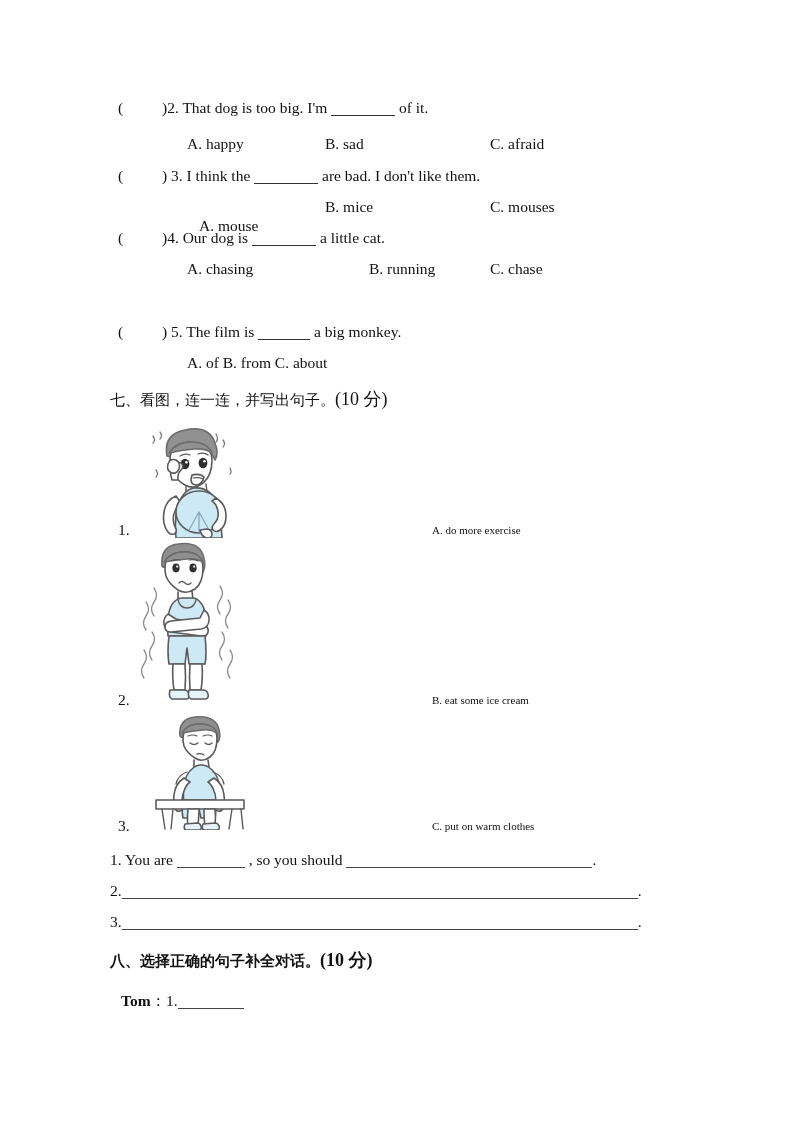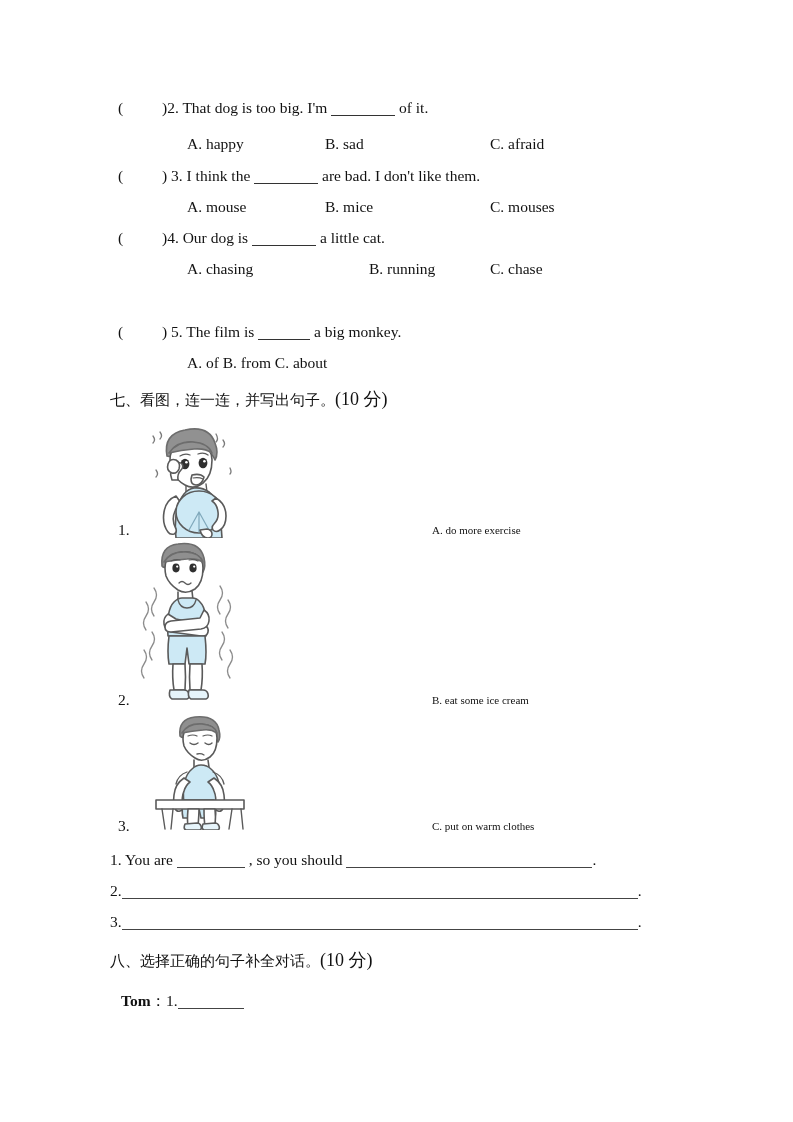--- a/index.html
+++ b/index.html
@@ -123,21 +123,21 @@
     <span class="opt" style="left:490px;">C. afraid</span>
   </div>
 
   <div class="q-line" style="left:118px; top:166px;">
     <span class="paren"><span>(</span></span><span>)</span>&nbsp;<span>3.</span>
     <span>I think the</span>
     <span class="blank b-short"></span>
     <span>are bad. I don't like them.</span>
   </div>
   <div class="opt-row" style="left:0; top:197px;">
-    <span class="opt" style="left:187px;">A. mouse</span>
+    <span class="opt" style="left:199px;margin-top:19px;">A. mouse</span>
     <span class="opt" style="left:325px;">B. mice</span>
     <span class="opt" style="left:490px;">C. mouses</span>
   </div>
 
   <div class="q-line" style="left:118px; top:228px;">
     <span class="paren"><span>(</span></span><span>)</span><span>4.</span>
     <span>Our dog is</span>
     <span class="blank b-short"></span>
     <span>a little cat.</span>
   </div>
@@ -322,21 +322,21 @@
   </div>
 
   <div class="write-line" style="left:110px; top:881px;">
     <span>2.</span><span class="rule" style="width:516px;"></span><span>.</span>
   </div>
 
   <div class="write-line" style="left:110px; top:912px;">
     <span>3.</span><span class="rule" style="width:516px;"></span><span>.</span>
   </div>
 
-  <div class="sec-head" style="left:110px; top:950px;">
+  <div class="sec-head" style="left:110px; top:950px;font-weight:bold;">
     <span>八、选择正确的句子补全对话。</span><span class="pts">(10 分)</span>
   </div>
 
   <div class="dlg-line" style="left:114px; top:991px;margin-left:7px;">
     <span class="dlg-name">Tom</span><span>：</span><span>1.</span><span class="rule" style="width:66px;"></span>
   </div>
 
 </div>
 
 </body></html>

